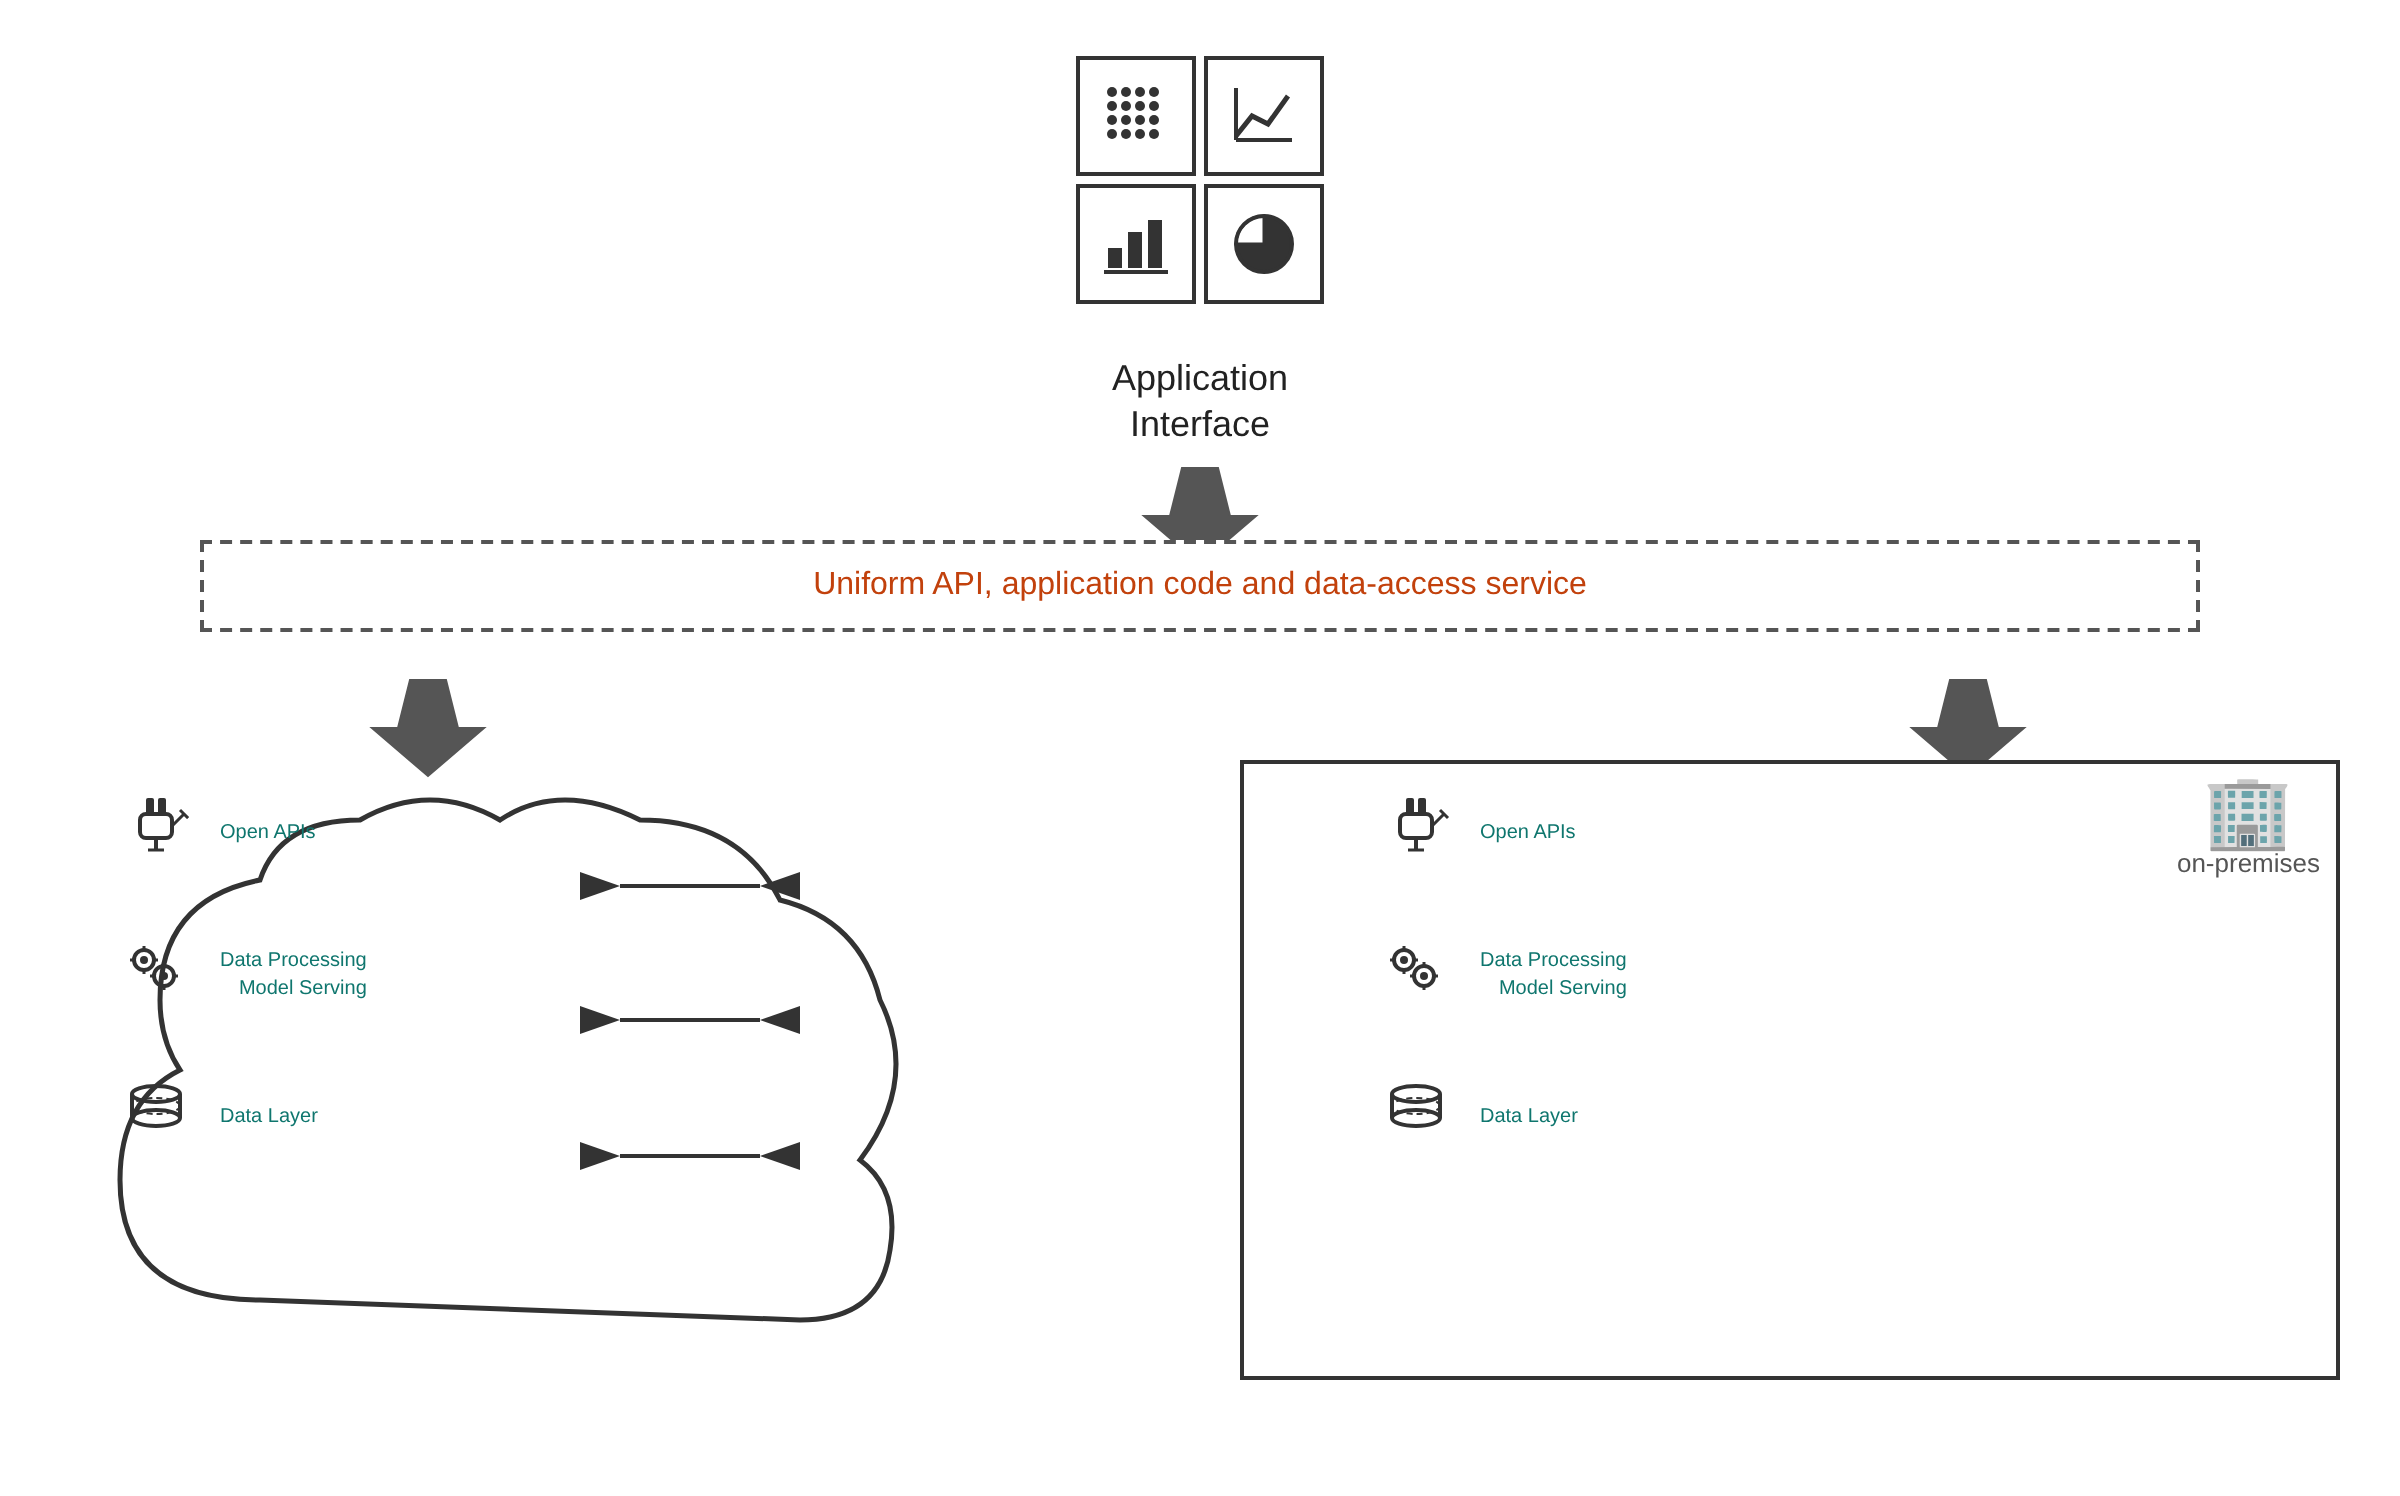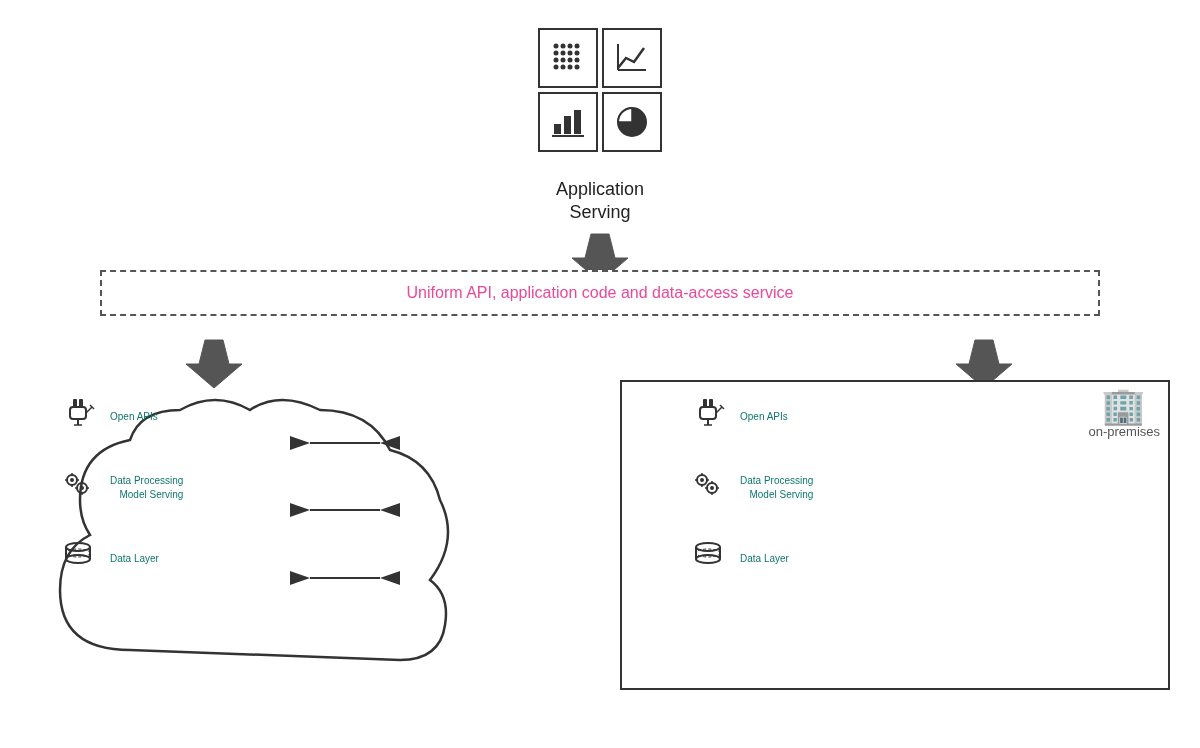--- a/index.html
+++ b/index.html
@@ -54,21 +54,21 @@
     
     .uniform-api-bar {
       position: absolute;
       top: 270px;
       left: 100px;
       right: 100px;
       border: 2px dashed #555;
       padding: 12px 20px;
       text-align: center;
       font-size: 16px;
-      color: #ec4899;
+      color: #c2410c;
       background: #fff;
     }
 
     
     .cloud-container {
       position: absolute;
       top: 380px;
       left: 30px;
       width: 420px;
       height: 310px;
@@ -266,21 +266,21 @@
       <svg width="36" height="36" viewBox="0 0 36 36">
         <path d="M18,18 L18,4 A14,14 0 1,1 4,18 Z" fill="#333"></path>
         <path d="M18,18 L18,4 A14,14 0 0,0 4,18 Z" fill="#fff" stroke="#333" stroke-width="1.5"></path>
         <circle cx="18" cy="18" r="14" fill="none" stroke="#333" stroke-width="2"></circle>
       </svg>
     </div>
   </div>
 
   <div class="app-label">
     <span>Application</span><br>
-    <span>Serving</span>
+    <span>Interface</span>
   </div>
 
   <div class="uniform-api-bar">
     <span>Uniform API, application code and data-access service</span>
   </div>
 
   <div class="cloud-container">
     <svg class="cloud-svg" viewBox="0 0 420 310" xmlns="http://www.w3.org/2000/svg">
       <path d="
         M100,270

